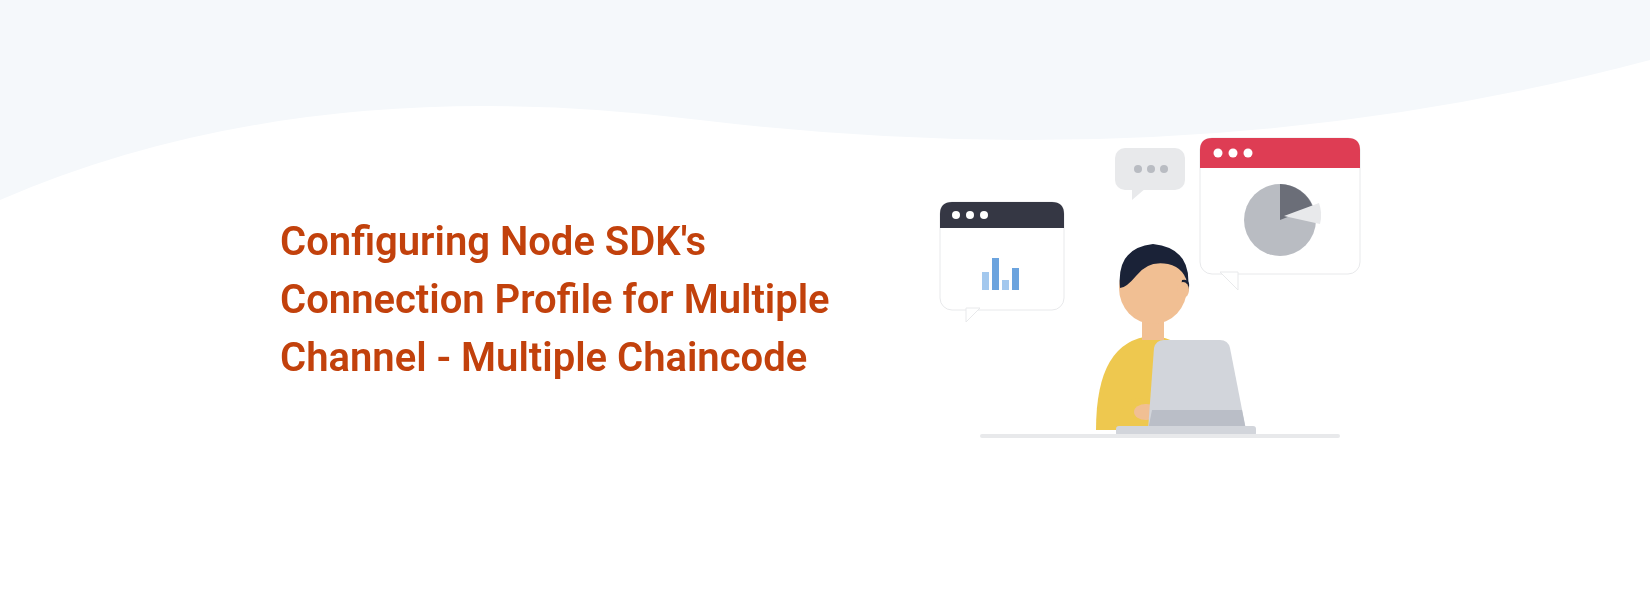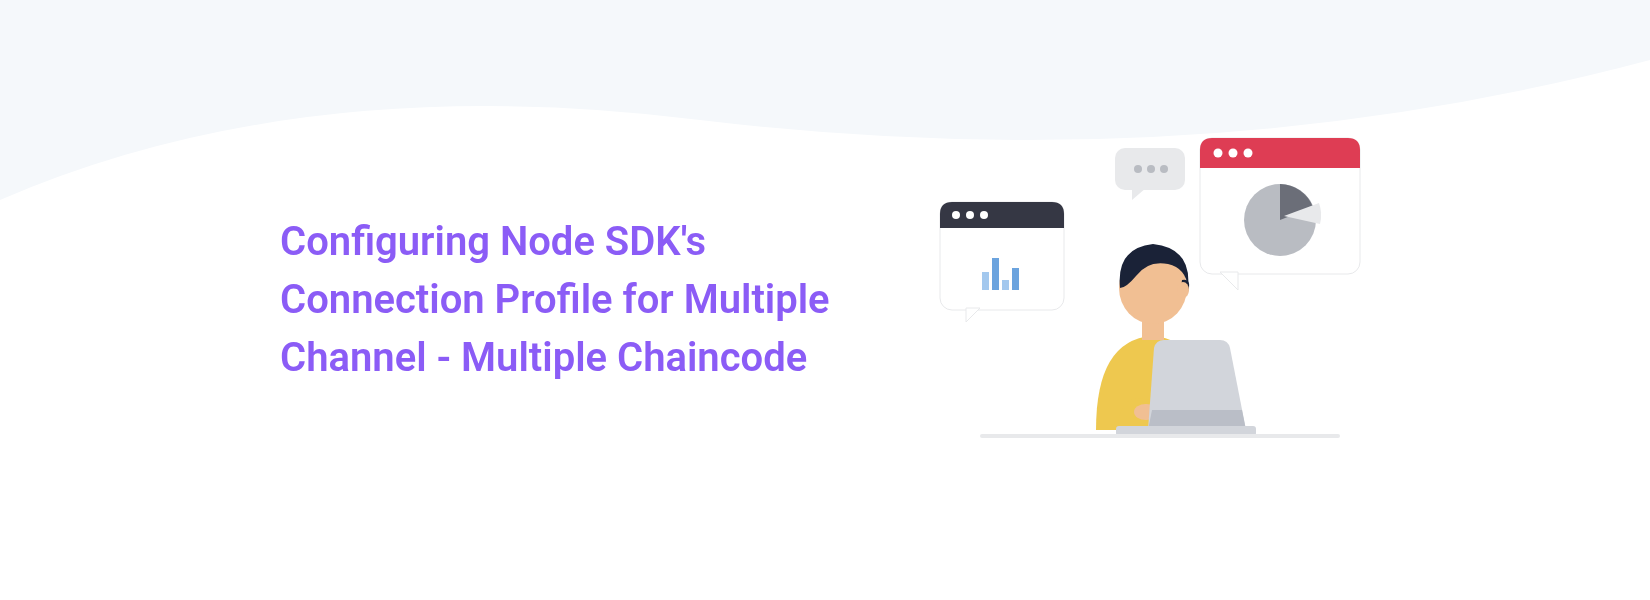--- a/index.html
+++ b/index.html
@@ -24,21 +24,21 @@
       z-index: 1;
       display: flex;
       align-items: center;
       height: 100%;
       padding: 0 280px 0 280px;
       gap: 60px;
     }
     .title {
       font-size: 40px;
       font-weight: 600;
-      color: #8b5cf6;
+      color: #c2410c;
       line-height: 1.45;
       max-width: 600px;
       flex: 1;
     }
     .illustration {
       flex-shrink: 0;
       width: 450px;
       height: 340px;
       position: relative;
     }

